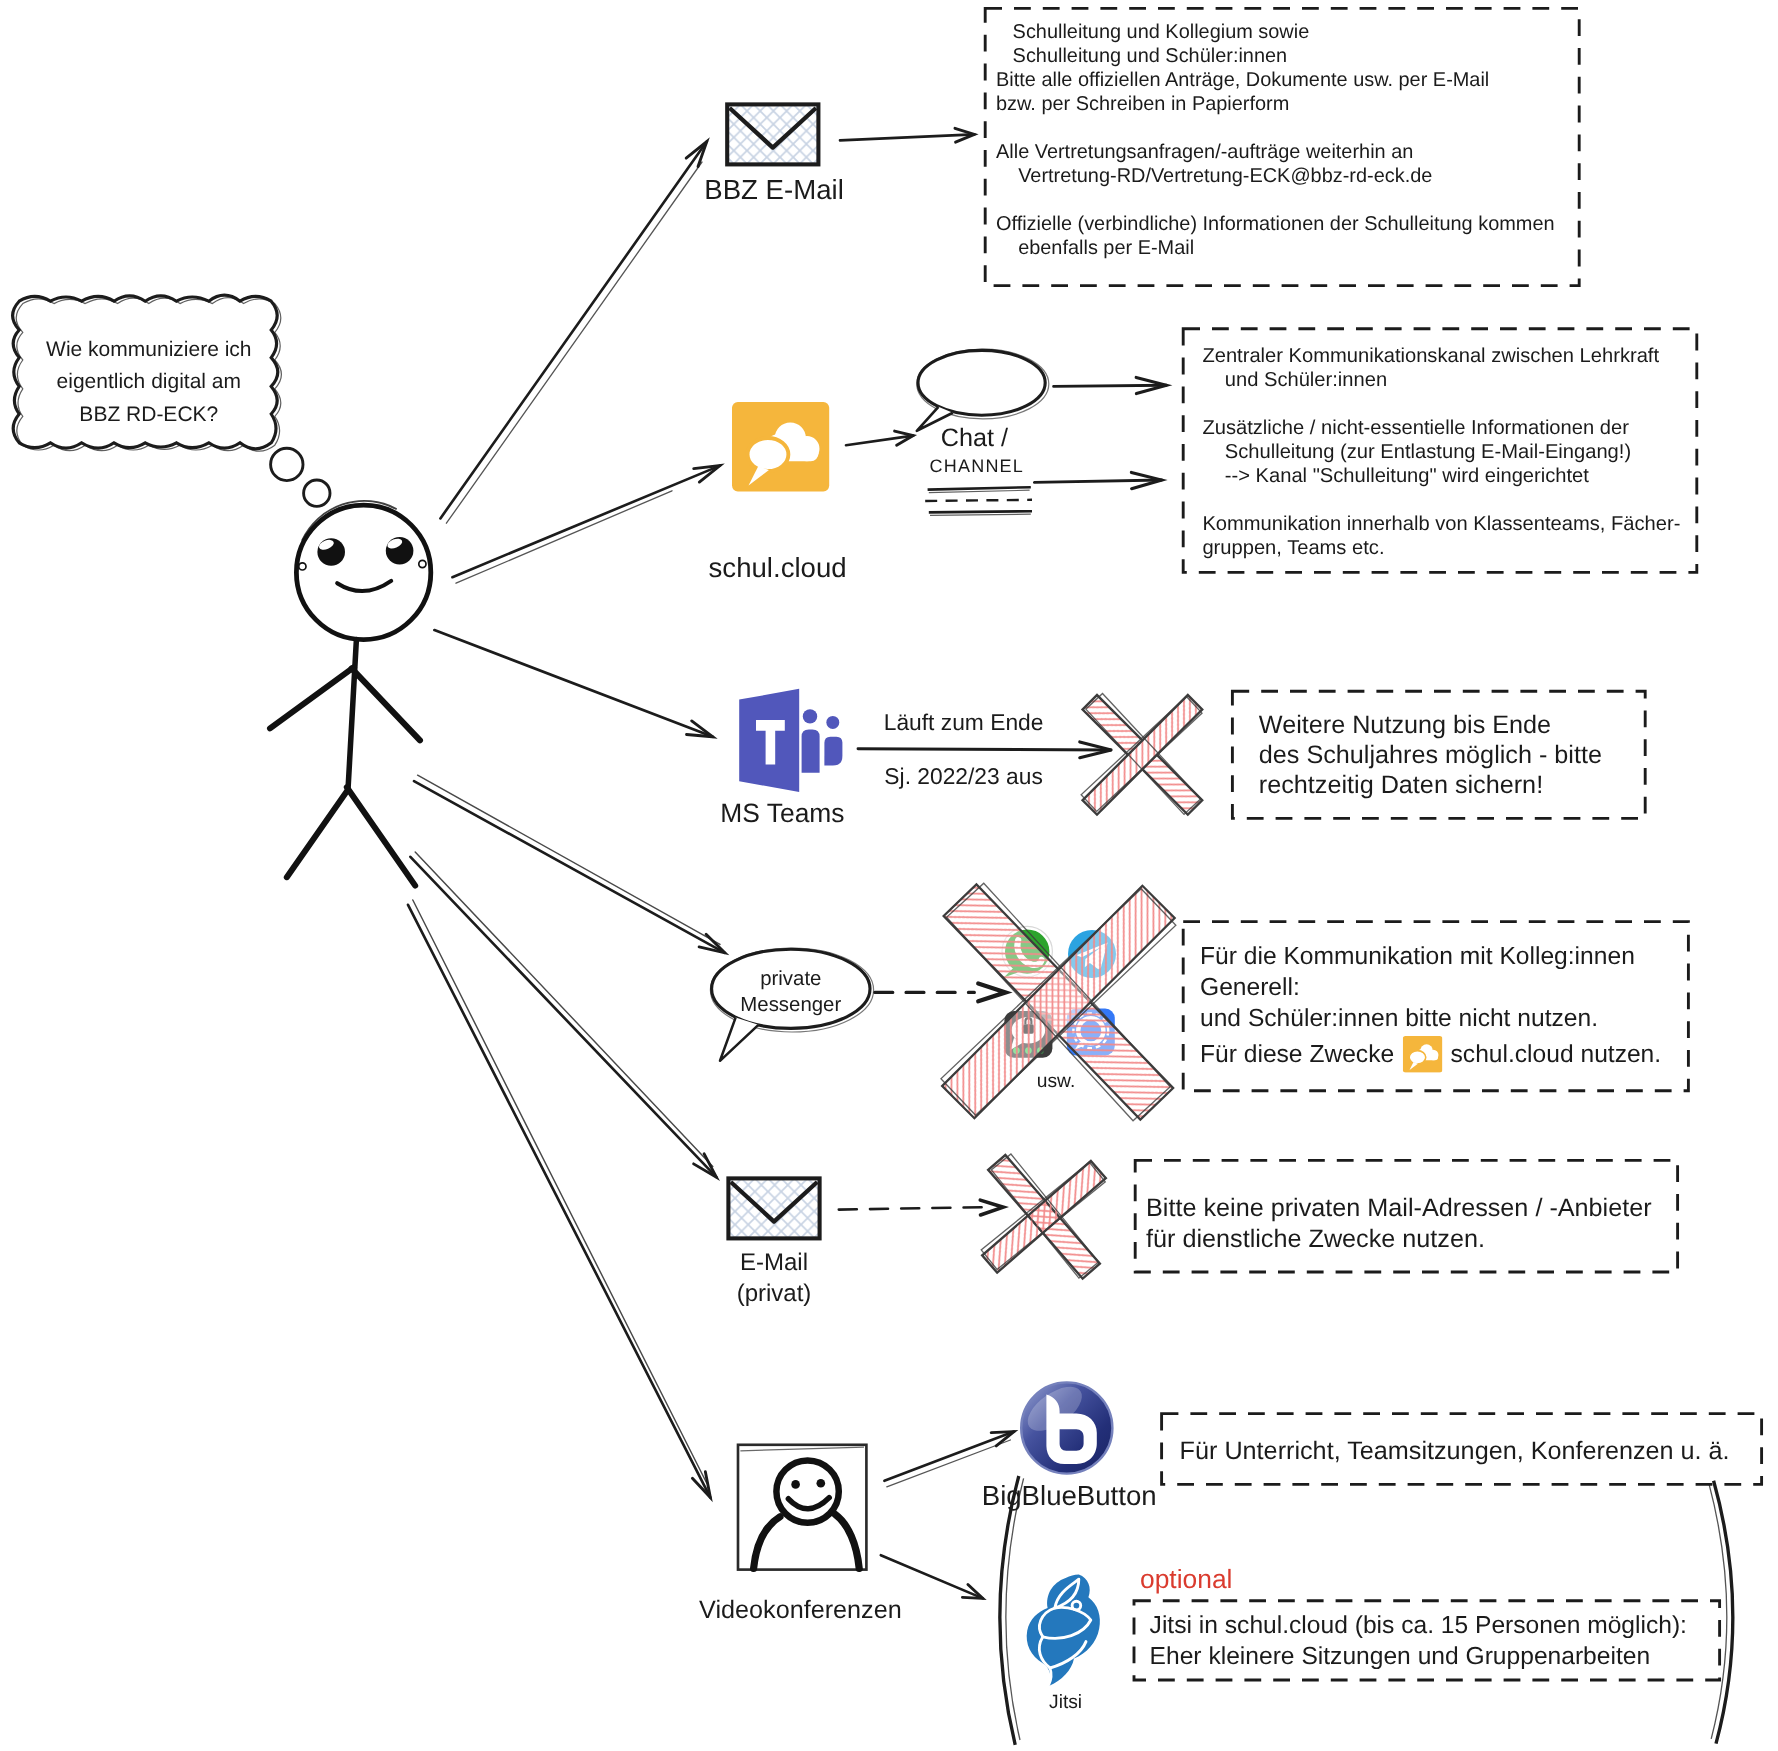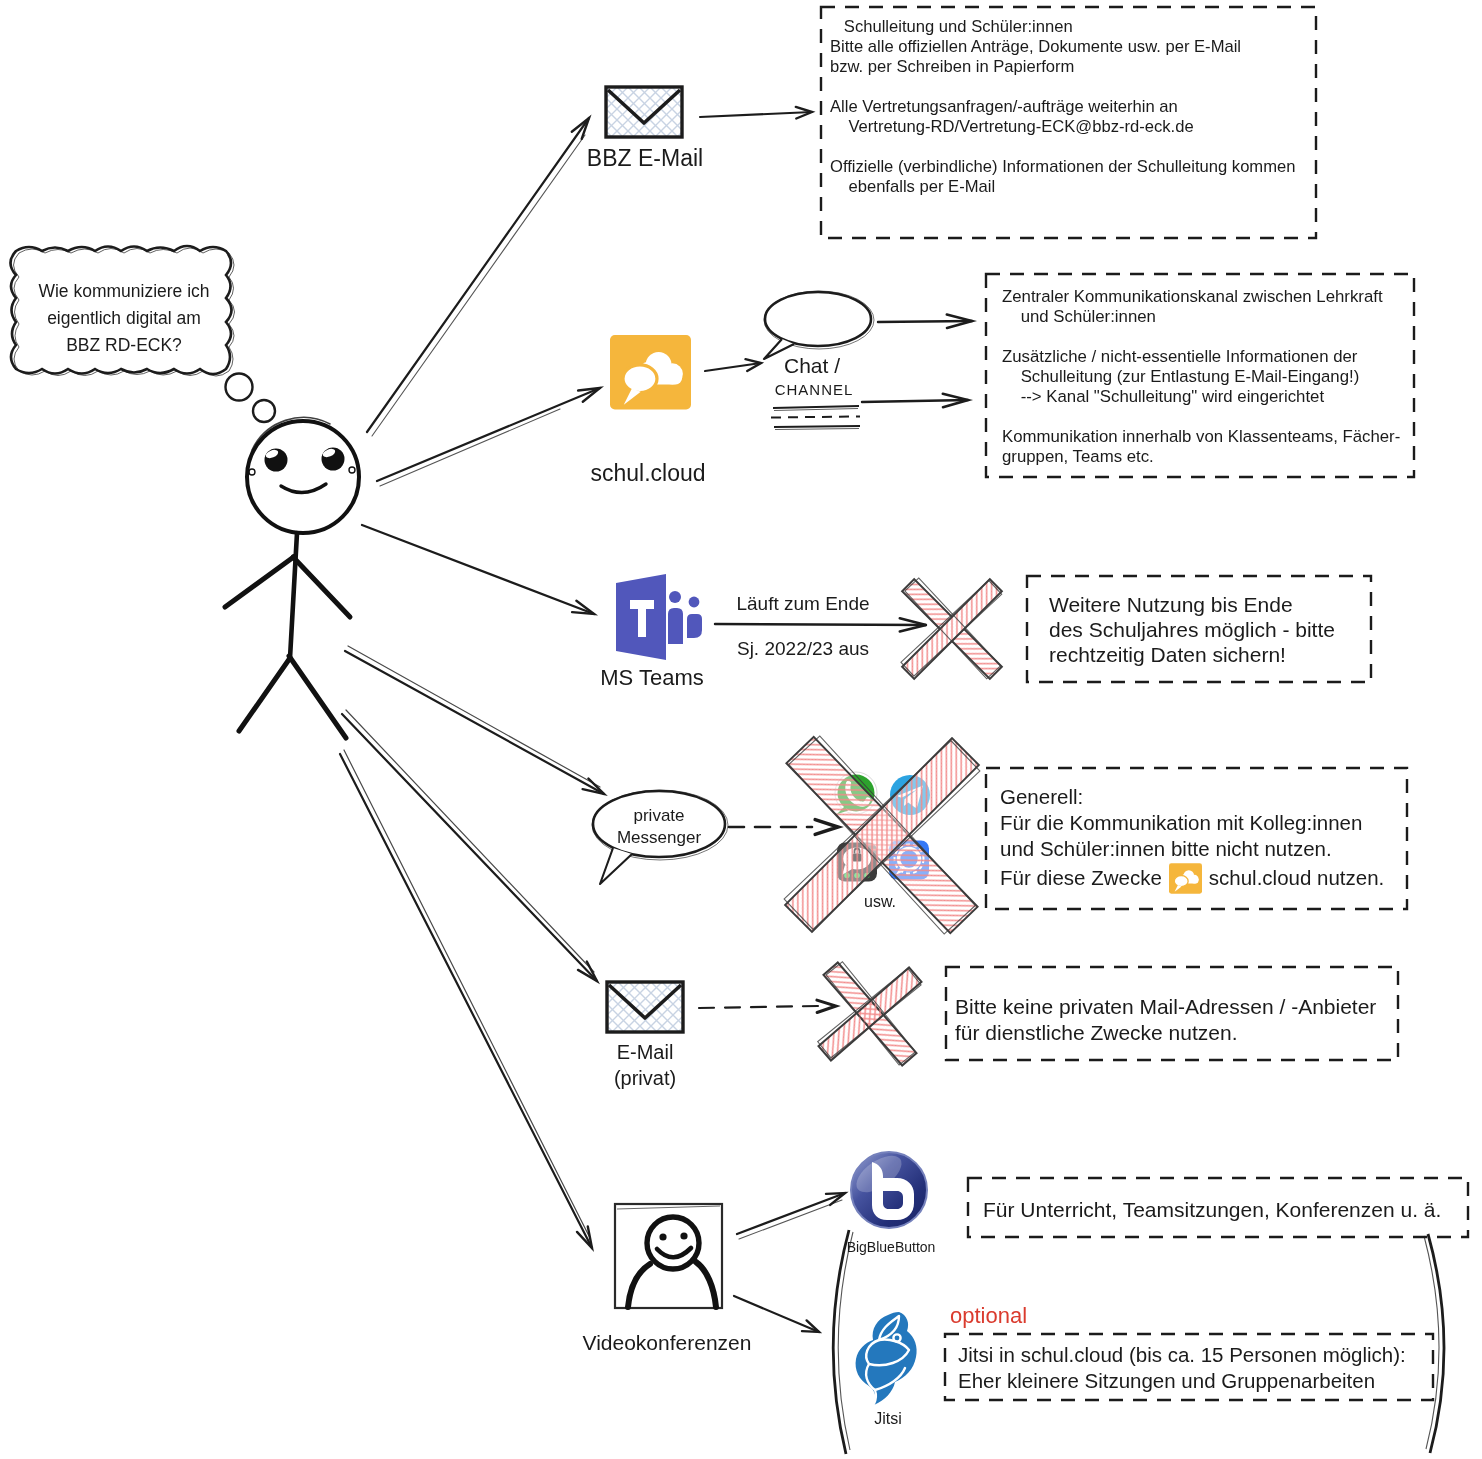--- a/index.html
+++ b/index.html
@@ -301,20 +301,21 @@
 
 <div class="txt ctr" style="left:124px;top:318px;font-size:17.5px;line-height:27px;">
   <div>Wie kommuniziere ich</div>
   <div>eigentlich digital am</div>
   <div>BBZ RD-ECK?</div>
 </div>
 
 <div class="txt ctr" style="left:645px;top:158px;font-size:23px;">BBZ E-Mail</div>
 
 <div class="boxtxt b1" style="left:830px;top:17px;">
+  <div class="ln">   Schulleitung und Kollegium sowie</div>
   <div class="ln">   Schulleitung und Schüler:innen</div>
   <div class="ln">Bitte alle offiziellen Anträge, Dokumente usw. per E-Mail</div>
   <div class="ln">bzw. per Schreiben in Papierform</div>
   <div class="ln"></div>
   <div class="ln">Alle Vertretungsanfragen/-aufträge weiterhin an</div>
   <div class="ln">    Vertretung-RD/Vertretung-ECK@bbz-rd-eck.de</div>
   <div class="ln"></div>
   <div class="ln">Offizielle (verbindliche) Informationen der Schulleitung kommen</div>
   <div class="ln">    ebenfalls per E-Mail</div>
 </div>
@@ -343,22 +344,22 @@
   <div class="ln">Weitere Nutzung bis Ende</div>
   <div class="ln">des Schuljahres möglich - bitte</div>
   <div class="ln">rechtzeitig Daten sichern!</div>
 </div>
 
 <div class="txt ctr" style="left:659px;top:815px;font-size:17px;">private</div>
 <div class="txt ctr" style="left:659px;top:837px;font-size:17px;">Messenger</div>
 <div class="txt ctr" style="left:880px;top:902px;font-size:16px;">usw.</div>
 
 <div class="boxtxt b4" style="left:1000px;top:785px;">
+  <div class="ln">Für die Kommunikation mit Kolleg:innen</div>
   <div class="ln">Generell:</div>
-  <div class="ln">Für die Kommunikation mit Kolleg:innen</div>
   <div class="ln">und Schüler:innen bitte nicht nutzen.</div>
   <div class="ln"><span>Für diese Zwecke</span><span class="inline-ico"><svg width="33" height="31" viewBox="0 0 100 92">
             <rect x="0" y="0" width="100" height="92" rx="7" fill="#F5B63C"></rect>
             <g fill="#fff">
               <circle cx="60" cy="37" r="16"></circle>
               <circle cx="77" cy="48" r="13"></circle>
               <circle cx="48" cy="46" r="13"></circle>
               <rect x="46" y="44" width="43" height="17" rx="8"></rect>
             </g>
             <ellipse cx="37" cy="54" rx="21" ry="17" fill="#fff" stroke="#F5B63C" stroke-width="4"></ellipse>
@@ -368,21 +369,21 @@
 
 <div class="txt ctr" style="left:645px;top:1052px;font-size:20px;">E-Mail</div>
 <div class="txt ctr" style="left:645px;top:1078px;font-size:20px;">(privat)</div>
 
 <div class="boxtxt b6" style="left:955px;top:995px;">
   <div class="ln">Bitte keine privaten Mail-Adressen / -Anbieter</div>
   <div class="ln">für dienstliche Zwecke nutzen.</div>
 </div>
 
 <div class="txt ctr" style="left:667px;top:1342px;font-size:21px;">Videokonferenzen</div>
-<div class="txt ctr" style="left:891px;top:1247px;font-size:14px;">BigBlueButton</div>
+<div class="txt ctr" style="left:891px;top:1247px;font-size:23px;">BigBlueButton</div>
 <div class="txt" style="left:983px;top:1199px;font-size:21px;">Für Unterricht, Teamsitzungen, Konferenzen u. ä.</div>
 <div class="txt red" style="left:950px;top:1305px;font-size:22px;text-align:right;">optional</div>
 <div class="txt ctr" style="left:888px;top:1419px;font-size:16px;">Jitsi</div>
 
 <div class="boxtxt b7" style="left:958px;top:1343px;">
   <div class="ln">Jitsi in schul.cloud (bis ca. 15 Personen möglich):</div>
   <div class="ln">Eher kleinere Sitzungen und Gruppenarbeiten</div>
 </div>
 
 </div>

